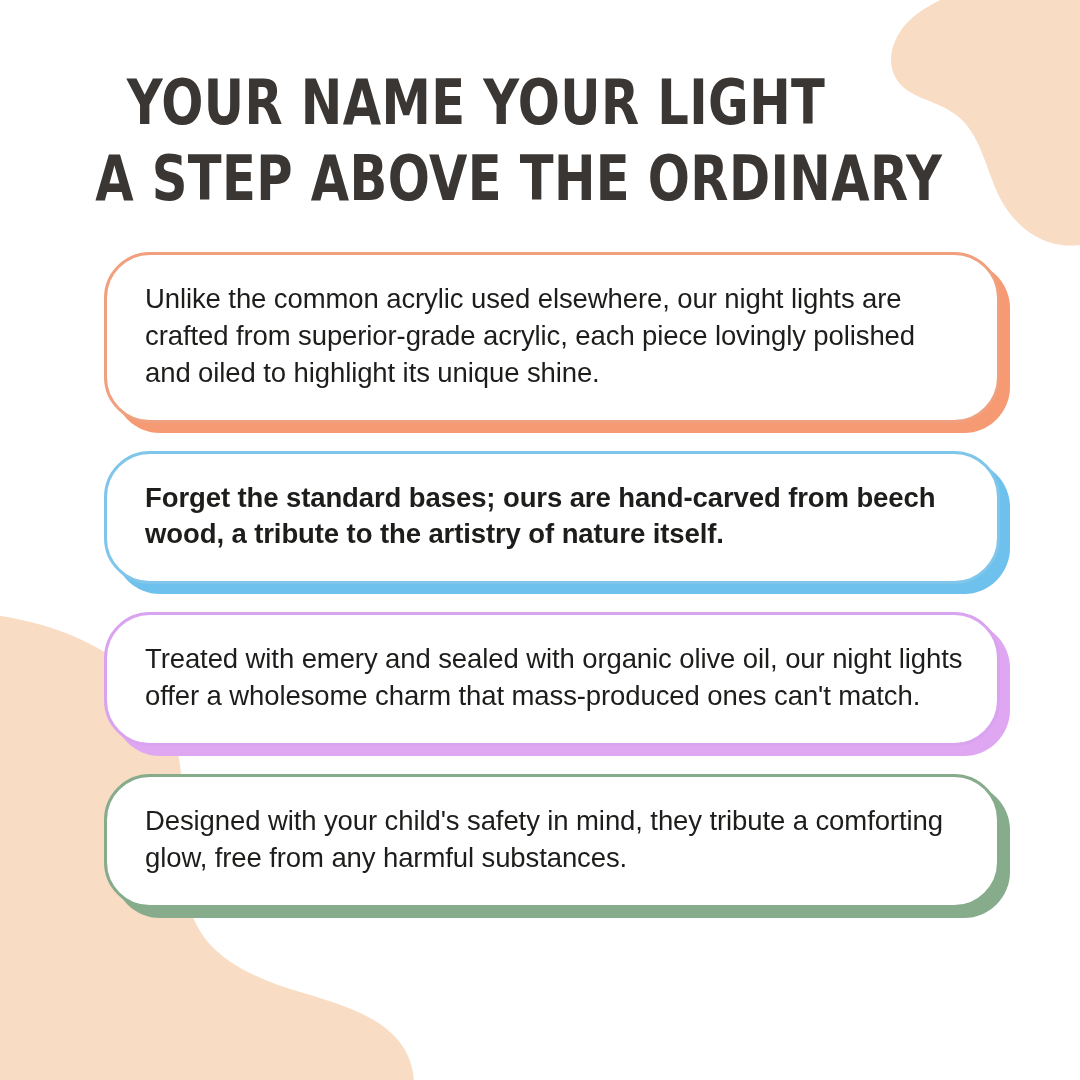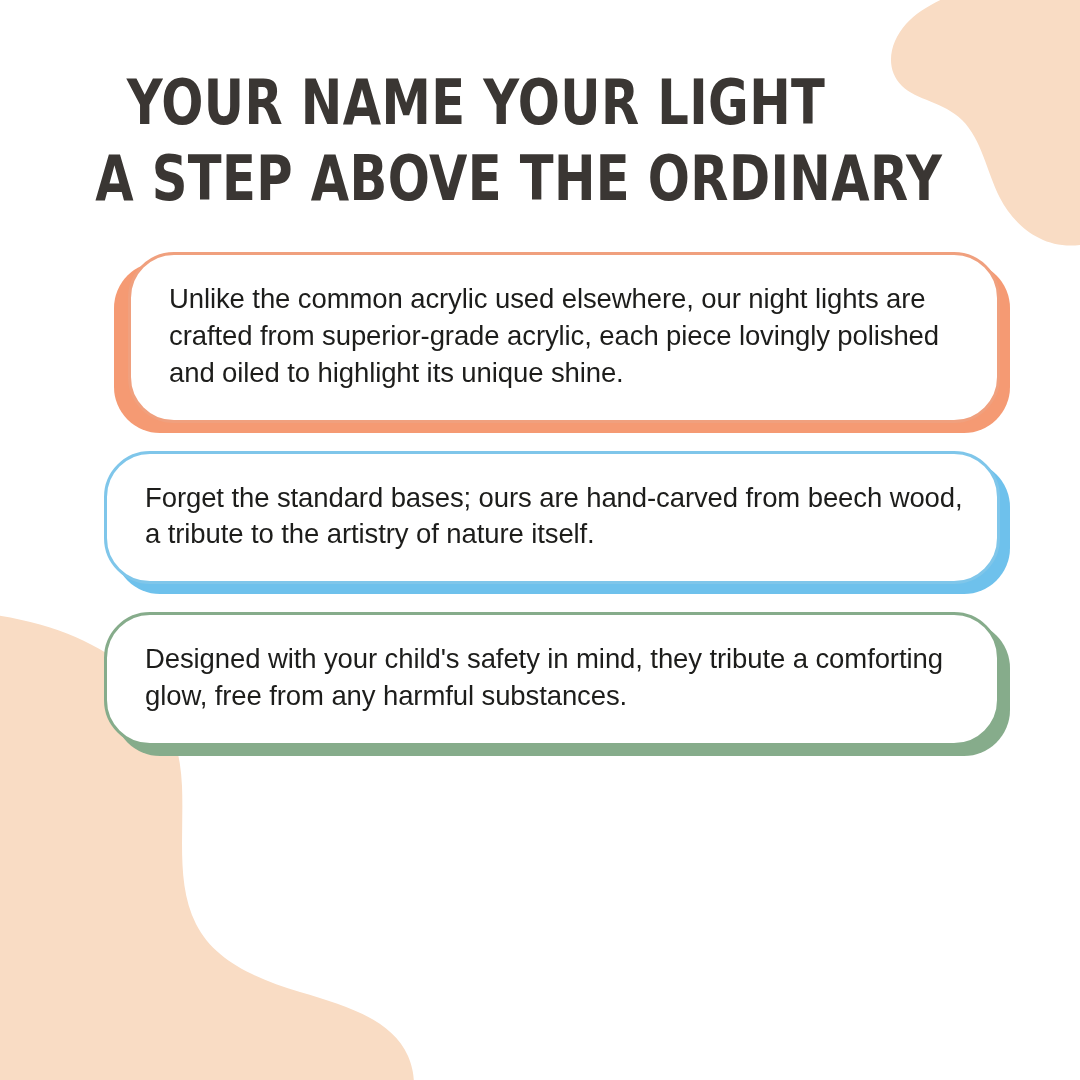--- a/index.html
+++ b/index.html
@@ -123,33 +123,39 @@
 
   <div class="title-block">
     <div class="title-line title-line-1">YOUR NAME YOUR LIGHT</div>
     <div class="title-line title-line-2">A STEP ABOVE THE ORDINARY</div>
   </div>
 
   <div class="cards">
 
     <div class="card-wrap">
       <div class="card-shadow" style="background-color: rgb(245, 154, 115);"></div>
-      <div class="card card-h3" style="border-color: rgb(240, 160, 126); margin-left: 24px;">
+      <div class="card card-h3" style="border-color: rgb(240, 160, 126);">
         <p class="card-text">Unlike the common acrylic used elsewhere, our night lights are crafted from superior-grade acrylic, each piece lovingly polished and oiled to highlight its unique shine.</p>
       </div>
     </div>
 
     <div class="card-wrap">
       <div class="card-shadow" style="background-color: rgb(110, 193, 236);"></div>
-      <div class="card card-h2" style="border-color: rgb(127, 198, 234);">
+      <div class="card card-h2" style="border-color: rgb(127, 198, 234); font-weight: bold;">
         <p class="card-text">Forget the standard bases; ours are hand-carved from beech wood, a tribute to the artistry of nature itself.</p>
       </div>
     </div>
 
 
+    <div class="card-wrap">
+      <div class="card-shadow" style="background-color: rgb(223, 166, 242);"></div>
+      <div class="card card-h3" style="border-color: rgb(217, 163, 239);">
+        <p class="card-text">Treated with emery and sealed with organic olive oil, our night lights offer a wholesome charm that mass-produced ones can't match.</p>
+      </div>
+    </div>
 
     <div class="card-wrap">
       <div class="card-shadow" style="background-color: rgb(134, 172, 139);"></div>
       <div class="card card-h2" style="border-color: rgb(134, 172, 139);">
         <p class="card-text">Designed with your child's safety in mind, they tribute a comforting glow, free from any harmful substances.</p>
       </div>
     </div>
 
   </div>
 </div>

